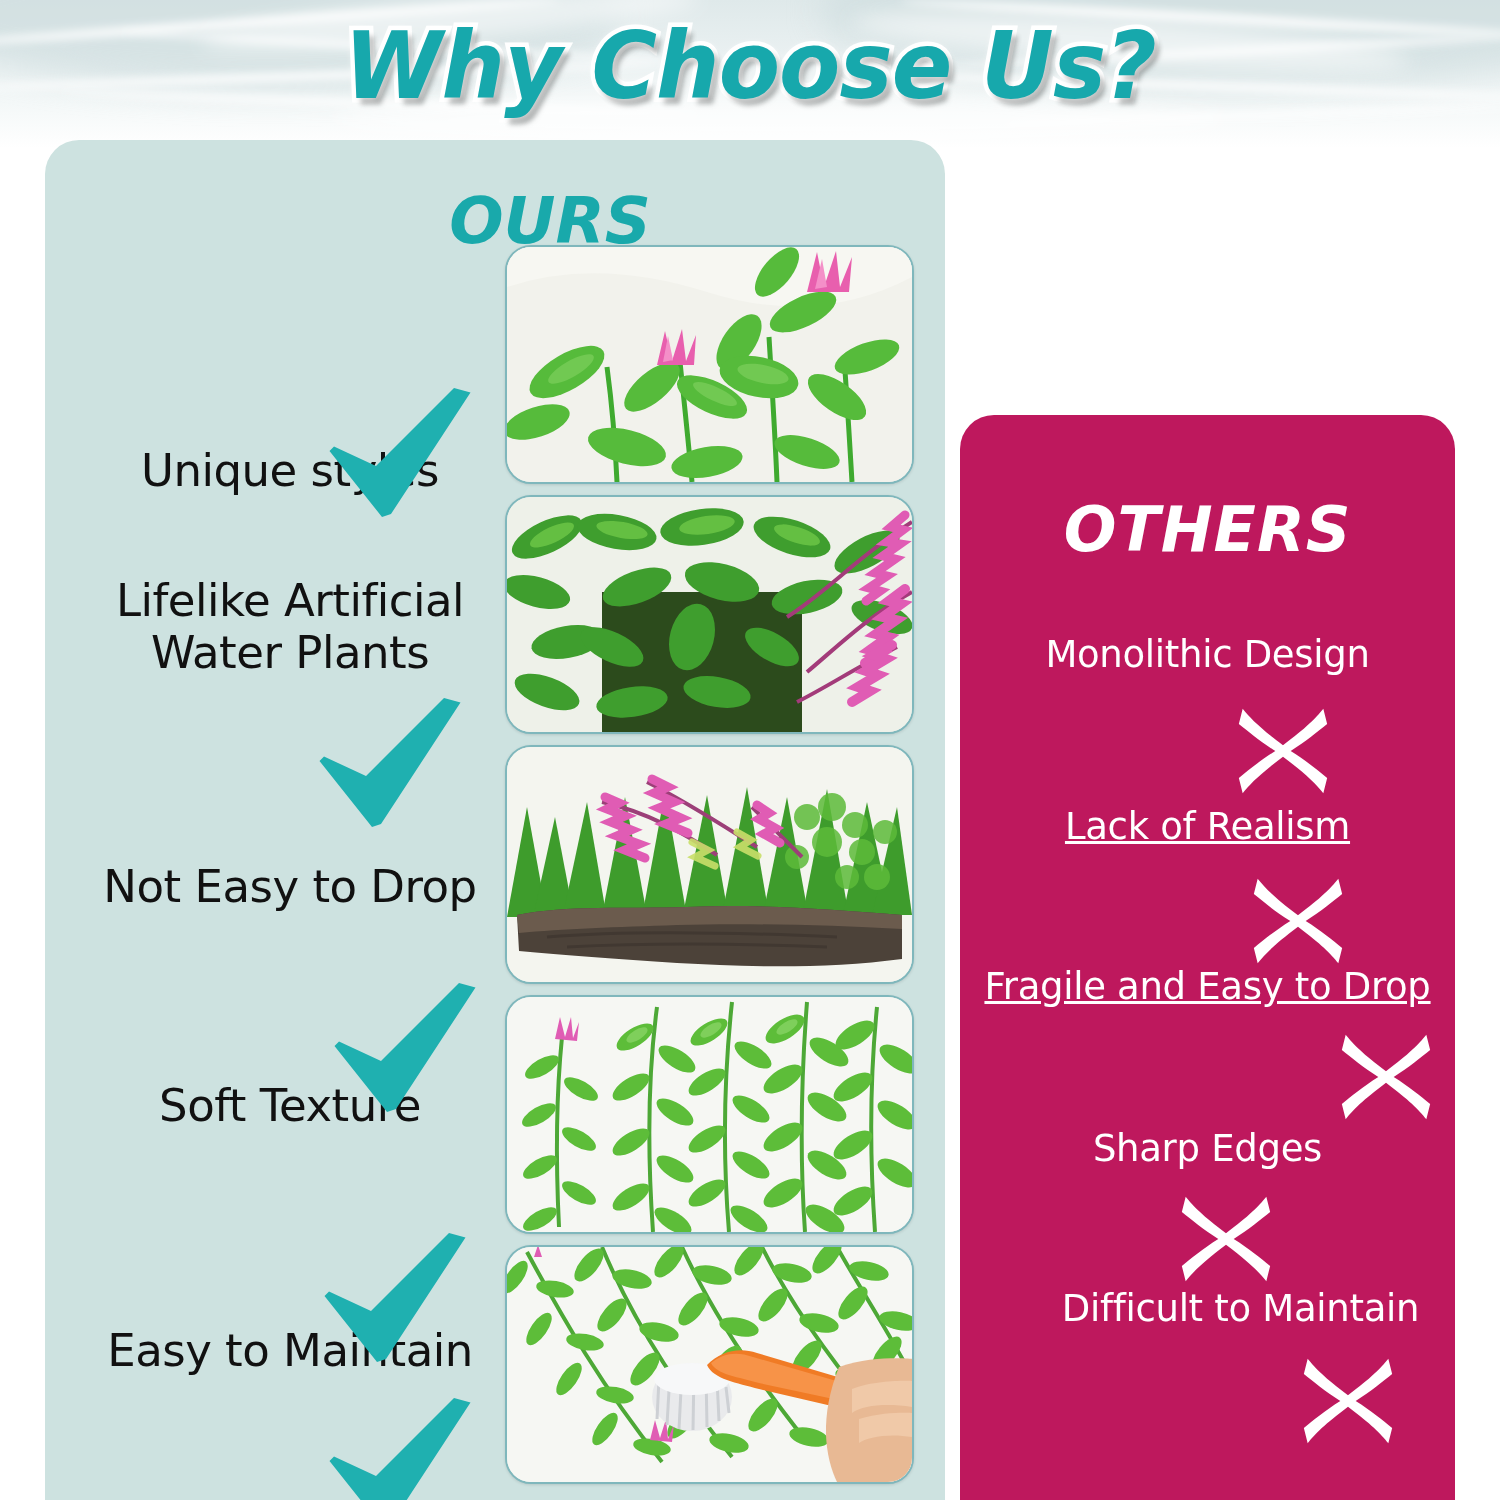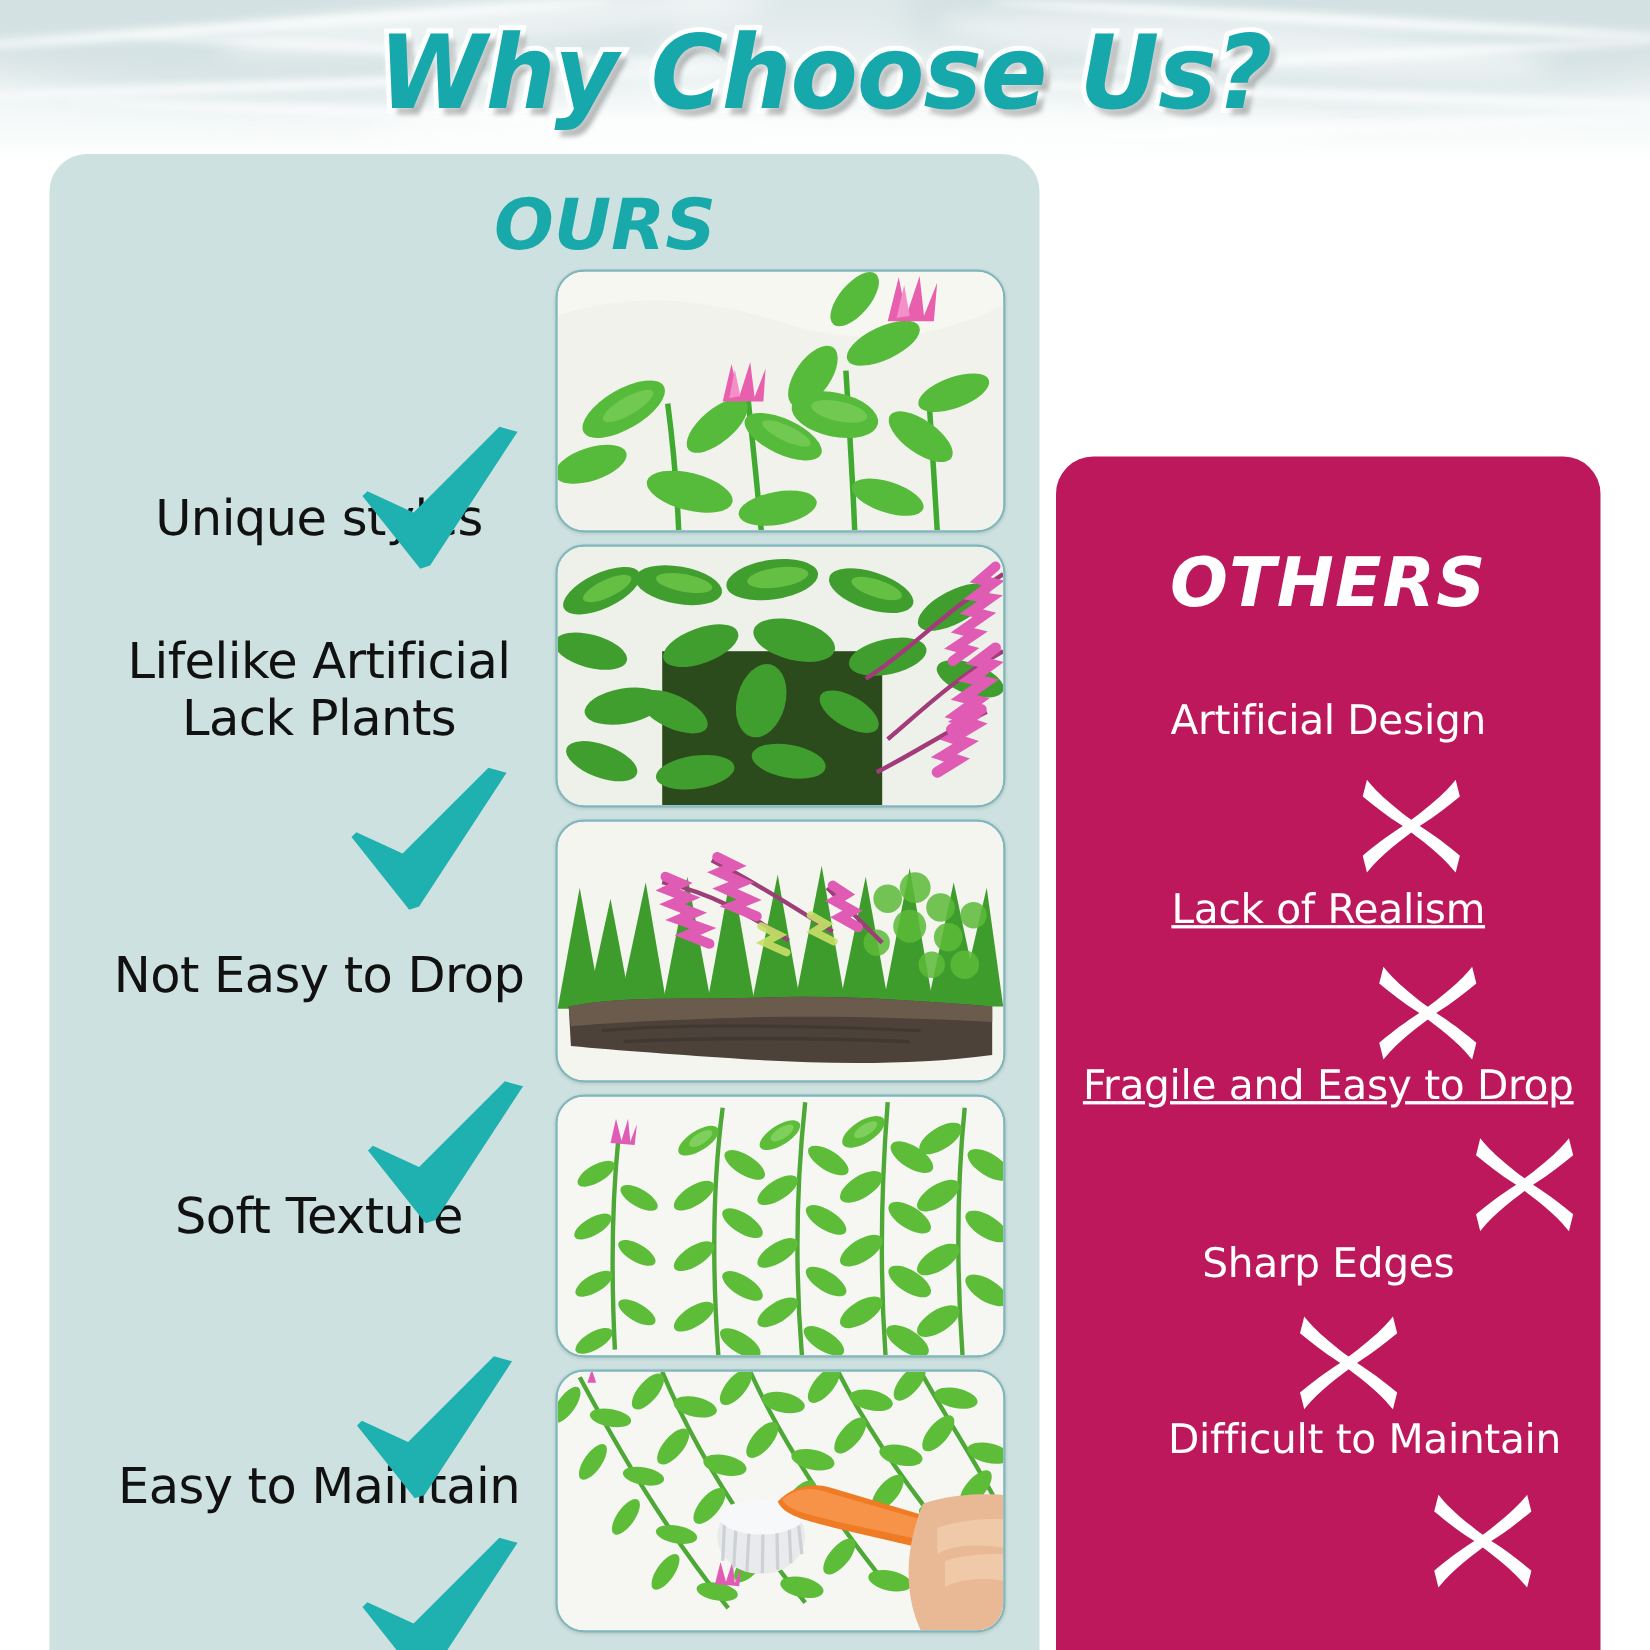--- a/index.html
+++ b/index.html
@@ -80,21 +80,21 @@
     top: 140px;
     width: 900px;
     height: 1360px;
     background: #cde2e0;
     border-radius: 34px 34px 0 0;
     overflow: hidden;
   }
   .ours-heading {
     position: absolute;
     left: 0;
-    top: 28px;
+    top: 44px;
     width: 900px;
     text-align: center;
     font-family: "DejaVu Sans", sans-serif;
     font-size: 64px;
     font-weight: bold;
     font-style: italic;
     color: #19a9ab;
     letter-spacing: 0px;
     transform: translateX(55px);
   }
@@ -195,21 +195,21 @@
   </div>
 
   <div class="main-title">Why Choose Us?</div>
 
   <div class="ours-panel">
 
     <div class="ours-heading">OURS</div>
 
     <div class="feature" style="top:305px;">Unique styles</div>
     <div class="feature" style="top:435px; white-space:pre-line;">Lifelike Artificial
-Lack Plants</div>
+Water Plants</div>
     <div class="feature" style="top:680px;margin-top:41px;">Not Easy to Drop</div>
     <div class="feature" style="top:940px;">Soft Texture</div>
     <div class="feature" style="top:1185px;">Easy to Maintain</div>
 
     <div class="check" style="left:280px; top:245px;">
       <svg viewBox="0 0 100 100">
           <path fill="#1fb0b0" d="M3 44 L6 41 L34 54 L86 2 L97 5 L44 86 L38 88 Z"></path>
         </svg>
     </div>
     <div class="check" style="left:270px; top:555px;">
@@ -507,21 +507,21 @@
           <path d="M352 172 C378 164 405 166 405 166 L405 190 C382 186 360 190 352 196 Z" fill="#f0c9a8"></path>
         </g>
       </svg>
     </div>
   </div>
 
   <div class="others-panel">
 
     <div class="others-heading">OTHERS</div>
 
-    <div class="con" style="top:218px;">Artificial Design</div>
+    <div class="con" style="top:218px;">Monolithic Design</div>
     <div class="cross" style="left:275px; top:288px;">
       <svg viewBox="0 0 100 100">
           <path fill="#ffffff" d="M8 6 C16 16 26 26 50 44 C74 26 84 16 92 6 L96 22 C86 30 74 40 58 50 C74 60 86 70 96 78 L92 94 C84 84 74 74 50 56 C26 74 16 84 8 94 L4 78 C14 70 26 60 42 50 C26 40 14 30 4 22 Z"></path>
         </svg>
     </div>
 
     <div class="con" style="top:390px;text-decoration:underline;">Lack of Realism</div>
     <div class="cross" style="left:290px; top:458px;">
       <svg viewBox="0 0 100 100">
           <path fill="#ffffff" d="M8 6 C16 16 26 26 50 44 C74 26 84 16 92 6 L96 22 C86 30 74 40 58 50 C74 60 86 70 96 78 L92 94 C84 84 74 74 50 56 C26 74 16 84 8 94 L4 78 C14 70 26 60 42 50 C26 40 14 30 4 22 Z"></path>

